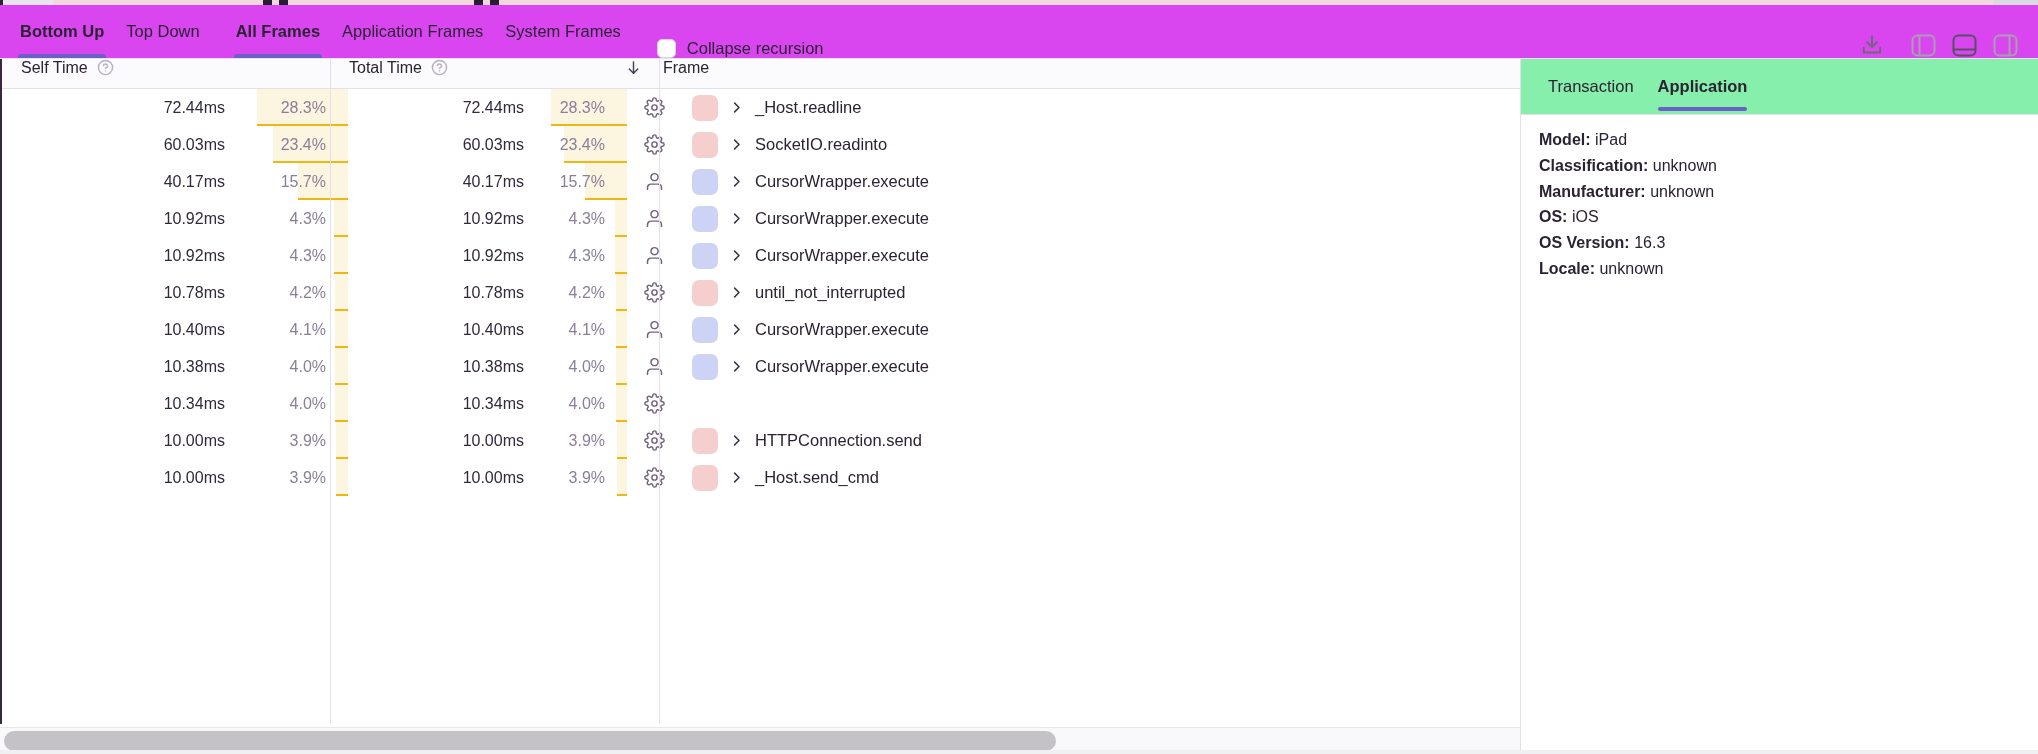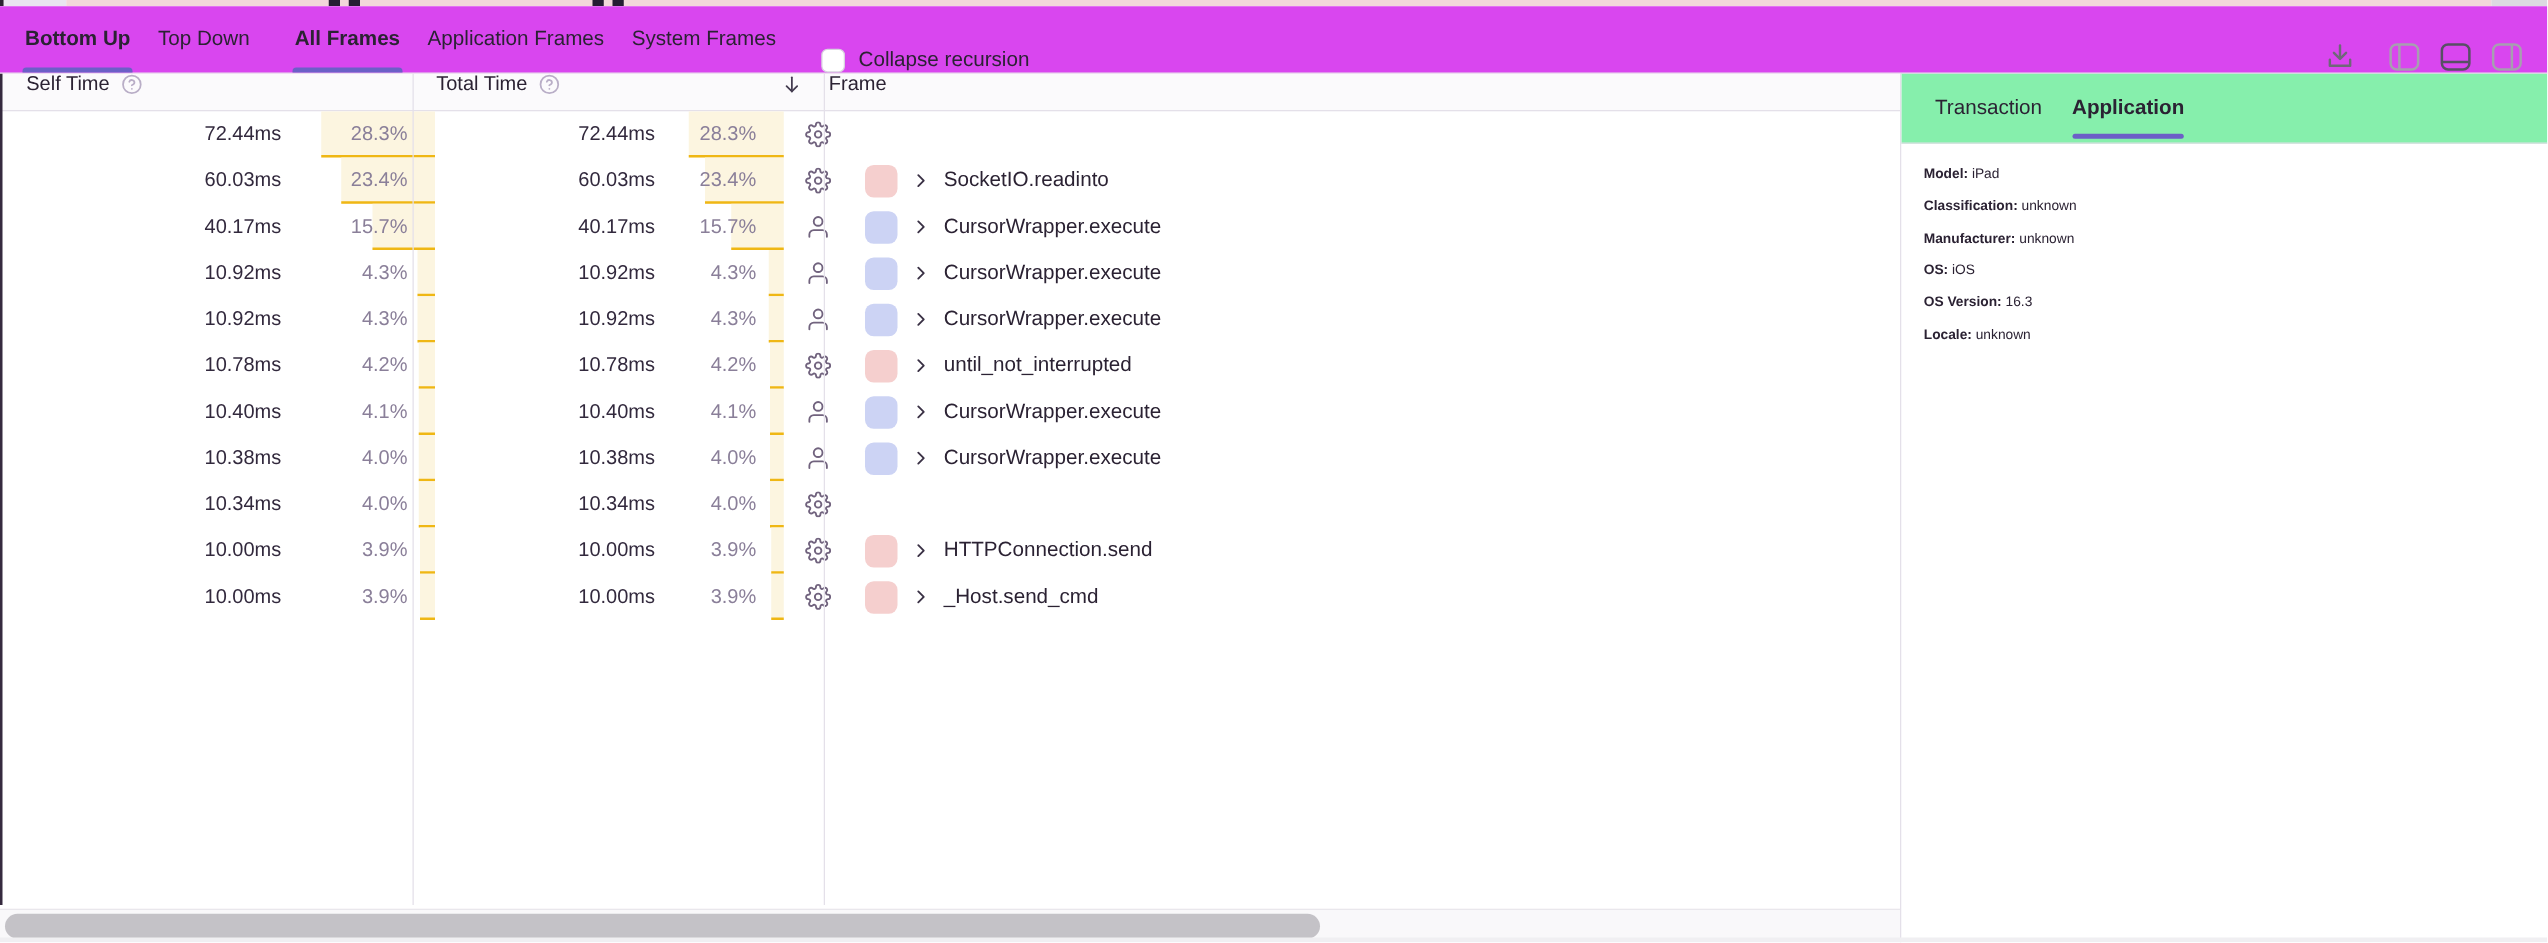--- a/index.html
+++ b/index.html
@@ -70,21 +70,21 @@
   .hscroll{height:27px;border-top:1px solid #e9e7ec;background:#f9f8fa;position:relative;flex:none;}
   .hthumb{position:absolute;left:4px;top:3px;height:20px;width:1052px;border-radius:10px;background:#c4c2c7;cursor:grab;}
   
   .details{flex:1;display:flex;flex-direction:column;background:#fff;min-width:0;}
   .panel-tabs{height:56px;box-sizing:border-box;background:#86efac;border-bottom:1px solid #e4e0e9;
     display:flex;align-items:flex-end;padding-left:27px;gap:24px;font-size:16.5px;flex:none;}
   .ptab{position:relative;height:56px;display:flex;align-items:center;cursor:pointer;}
   .ptab.active{font-weight:700;}
   .ptab.active::after{content:"";position:absolute;left:0;right:0;bottom:3px;height:4px;
     background:var(--accent,#6c5fc7);border-radius:2px;}
-  .panel-body{padding:12px 20px 0 18px;font-size:11px;line-height:25.8px;}
+  .panel-body{padding:12px 20px 0 18px;font-size:16px;line-height:25.8px;}
   .env-label{font-weight:700;}
   
   .bottom-strip{position:absolute;left:0;right:0;bottom:0;height:4px;background:#f0eff2;z-index:5;}
 </style>
 </head>
 <body>
 
 <div class="app">
 
   <div class="minimap">
@@ -207,20 +207,29 @@
         <span class="pct-text">28.3%</span>
       </span>
       <span class="type-icon">
         <svg class="ic-gear" width="21" height="21" viewBox="0 0 24 24" fill="none" stroke-width="1.7" stroke-linecap="round" stroke-linejoin="round">
           <circle cx="12" cy="12" r="3"></circle>
           <path d="M19.4 15a1.65 1.65 0 0 0 .33 1.82l.06.06a2 2 0 0 1 0 2.83 2 2 0 0 1-2.83 0l-.06-.06a1.65 1.65 0 0 0-1.82-.33 1.65 1.65 0 0 0-1 1.51V21a2 2 0 0 1-2 2 2 2 0 0 1-2-2v-.09A1.65 1.65 0 0 0 9 19.4a1.65 1.65 0 0 0-1.82.33l-.06.06a2 2 0 0 1-2.83 0 2 2 0 0 1 0-2.83l.06-.06a1.65 1.65 0 0 0 .33-1.82 1.65 1.65 0 0 0-1.51-1H3a2 2 0 0 1-2-2 2 2 0 0 1 2-2h.09A1.65 1.65 0 0 0 4.6 9a1.65 1.65 0 0 0-.33-1.82l-.06-.06a2 2 0 0 1 0-2.83 2 2 0 0 1 2.83 0l.06.06a1.65 1.65 0 0 0 1.82.33H9a1.65 1.65 0 0 0 1-1.51V3a2 2 0 0 1 2-2 2 2 0 0 1 2 2v.09a1.65 1.65 0 0 0 1 1.51 1.65 1.65 0 0 0 1.82-.33l.06-.06a2 2 0 0 1 2.83 0 2 2 0 0 1 0 2.83l-.06.06a1.65 1.65 0 0 0-.33 1.82V9a1.65 1.65 0 0 0 1.51 1H21a2 2 0 0 1 2 2 2 2 0 0 1-2 2h-.09a1.65 1.65 0 0 0-1.51 1z"></path>
         </svg>
 
       </span>
     </div>
+    <div class="frame-cell">
+      <span class="swatch" style="background: rgb(245, 207, 206);"></span>
+      <span class="chev">
+        <svg width="15" height="15" viewBox="0 0 24 24" fill="none" stroke="#3a3145" stroke-width="2.4" stroke-linecap="round" stroke-linejoin="round">
+          <polyline points="9 5 16 12 9 19"></polyline>
+        </svg>
+      </span>
+      <span class="frame-name">_Host.readline</span>
+    </div>
   </div>
           <div class="row">
     <div class="time-col self">
       <span class="time-val">60.03ms</span>
       <span class="pct-cell">
         <span class="pct-bar" style="width: 74.9px;"></span>
         <span class="pct-text">23.4%</span>
       </span>
     </div>
     <div class="time-col total">

